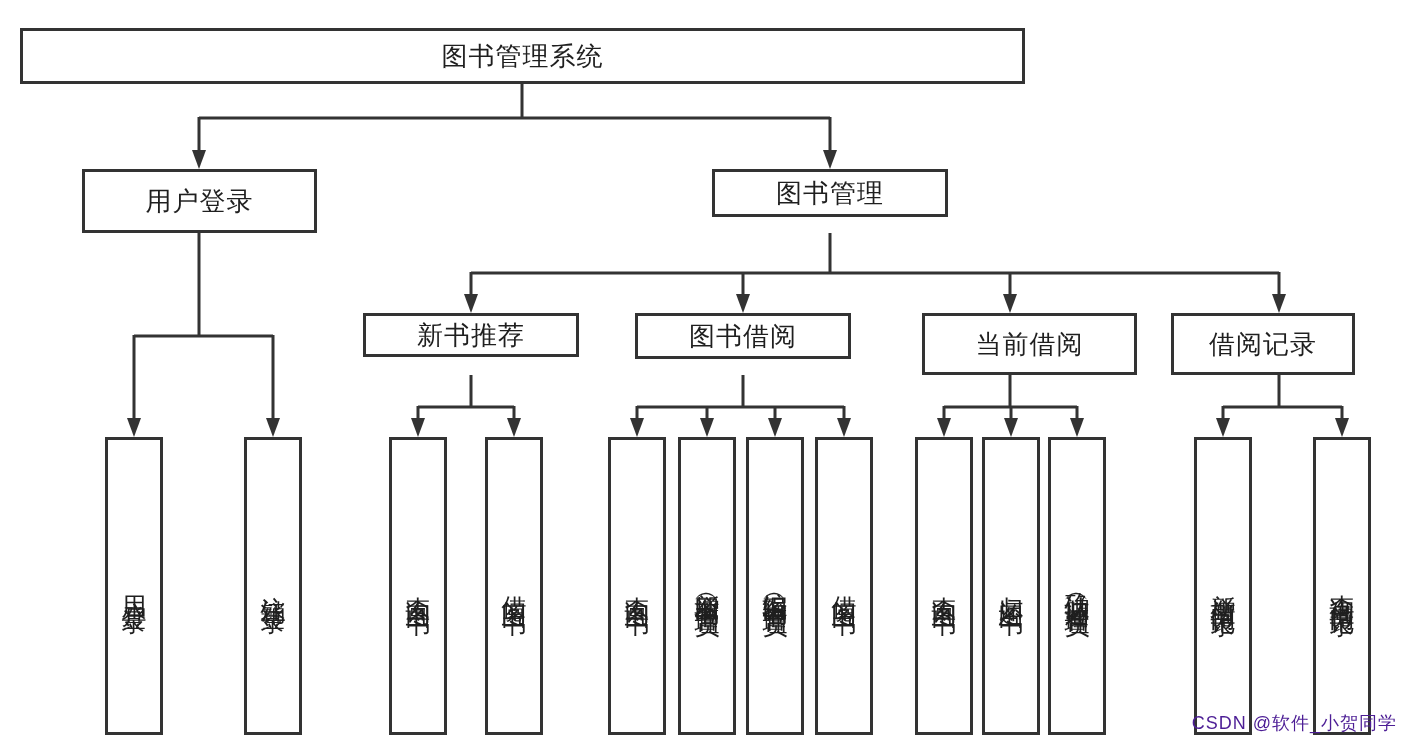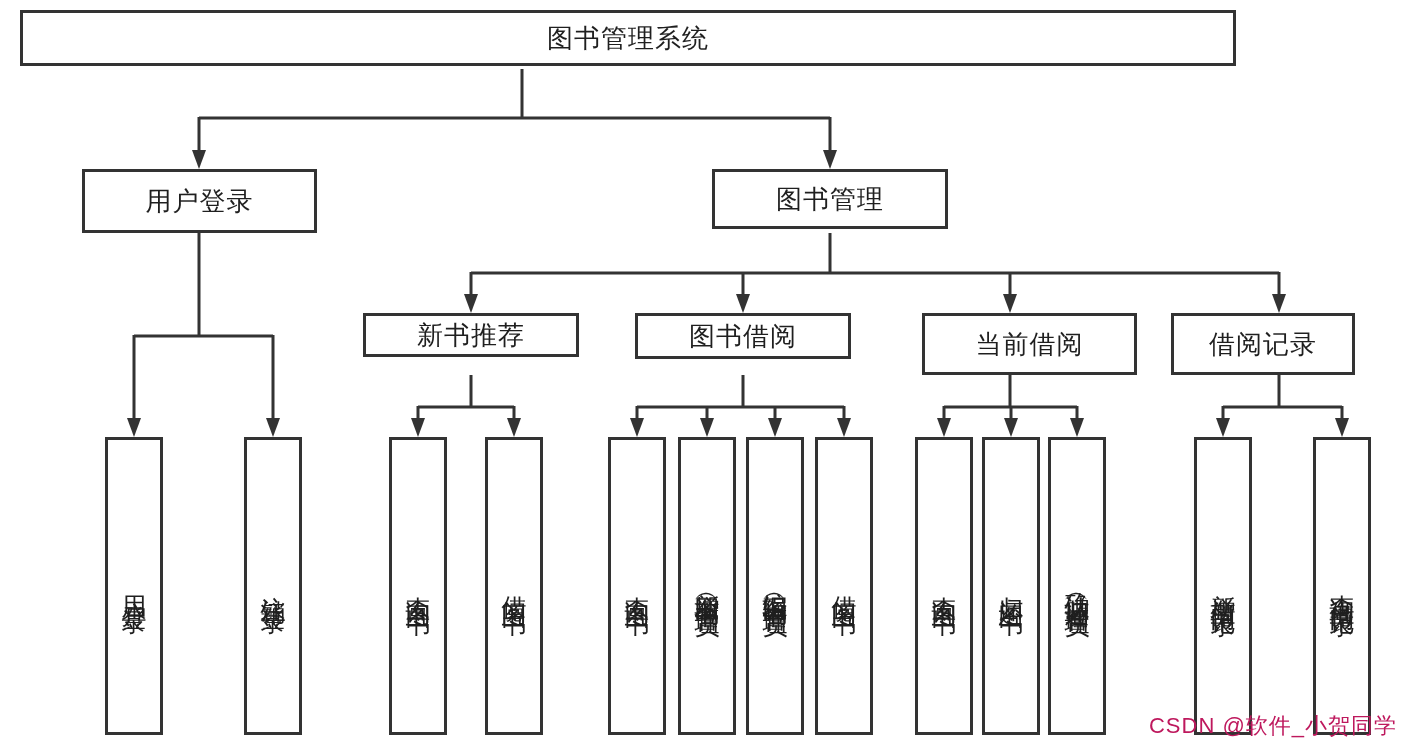--- a/index.html
+++ b/index.html
@@ -27,22 +27,22 @@
     font-size:25px;
     writing-mode:vertical-rl;
     text-orientation:mixed;
     letter-spacing:5px;
     line-height:1;
   }
   .watermark{
     position:absolute;
     right:8px;
     top:711px;
-    font-size:22px;
-    color:#be185d;
+    font-size:18px;
+    color:#4c1d95;
     letter-spacing:1px;
     z-index:3;
     white-space:nowrap;
   }
 </style>
 </head>
 <body>
 
 <div id="canvas">
 
@@ -108,24 +108,24 @@
       <polygon points="768,418 782,418 775,437"></polygon>
       <polygon points="837,418 851,418 844,437"></polygon>
       <polygon points="937,418 951,418 944,437"></polygon>
       <polygon points="1004,418 1018,418 1011,437"></polygon>
       <polygon points="1070,418 1084,418 1077,437"></polygon>
       <polygon points="1216,418 1230,418 1223,437"></polygon>
       <polygon points="1335,418 1349,418 1342,437"></polygon>
     </g>
   </svg>
 
-  <div class="box hbox" style="left:20px;top:10px;width:1216px;height:56px">图书管理系统</div>
+  <div class="box hbox" style="left:20px;top:28px;width:1005px;height:56px">图书管理系统</div>
 
   <div class="box hbox" style="left:82px;top:169px;width:235px;height:64px">用户登录</div>
-  <div class="box hbox" style="left:712px;top:169px;width:236px;height:60px">图书管理</div>
+  <div class="box hbox" style="left:712px;top:169px;width:236px;height:48px">图书管理</div>
 
   <div class="box hbox" style="left:363px;top:313px;width:216px;height:44px">新书推荐</div>
   <div class="box hbox" style="left:635px;top:313px;width:216px;height:46px">图书借阅</div>
   <div class="box hbox" style="left:922px;top:313px;width:215px;height:62px">当前借阅</div>
   <div class="box hbox" style="left:1171px;top:313px;width:184px;height:62px">借阅记录</div>
 
   <div class="box vbox" style="left:105px;top:437px;width:58px;height:298px">用户登录</div>
   <div class="box vbox" style="left:244px;top:437px;width:58px;height:298px">注销登录</div>
 
   <div class="box vbox" style="left:389px;top:437px;width:58px;height:298px">查询图书</div>

